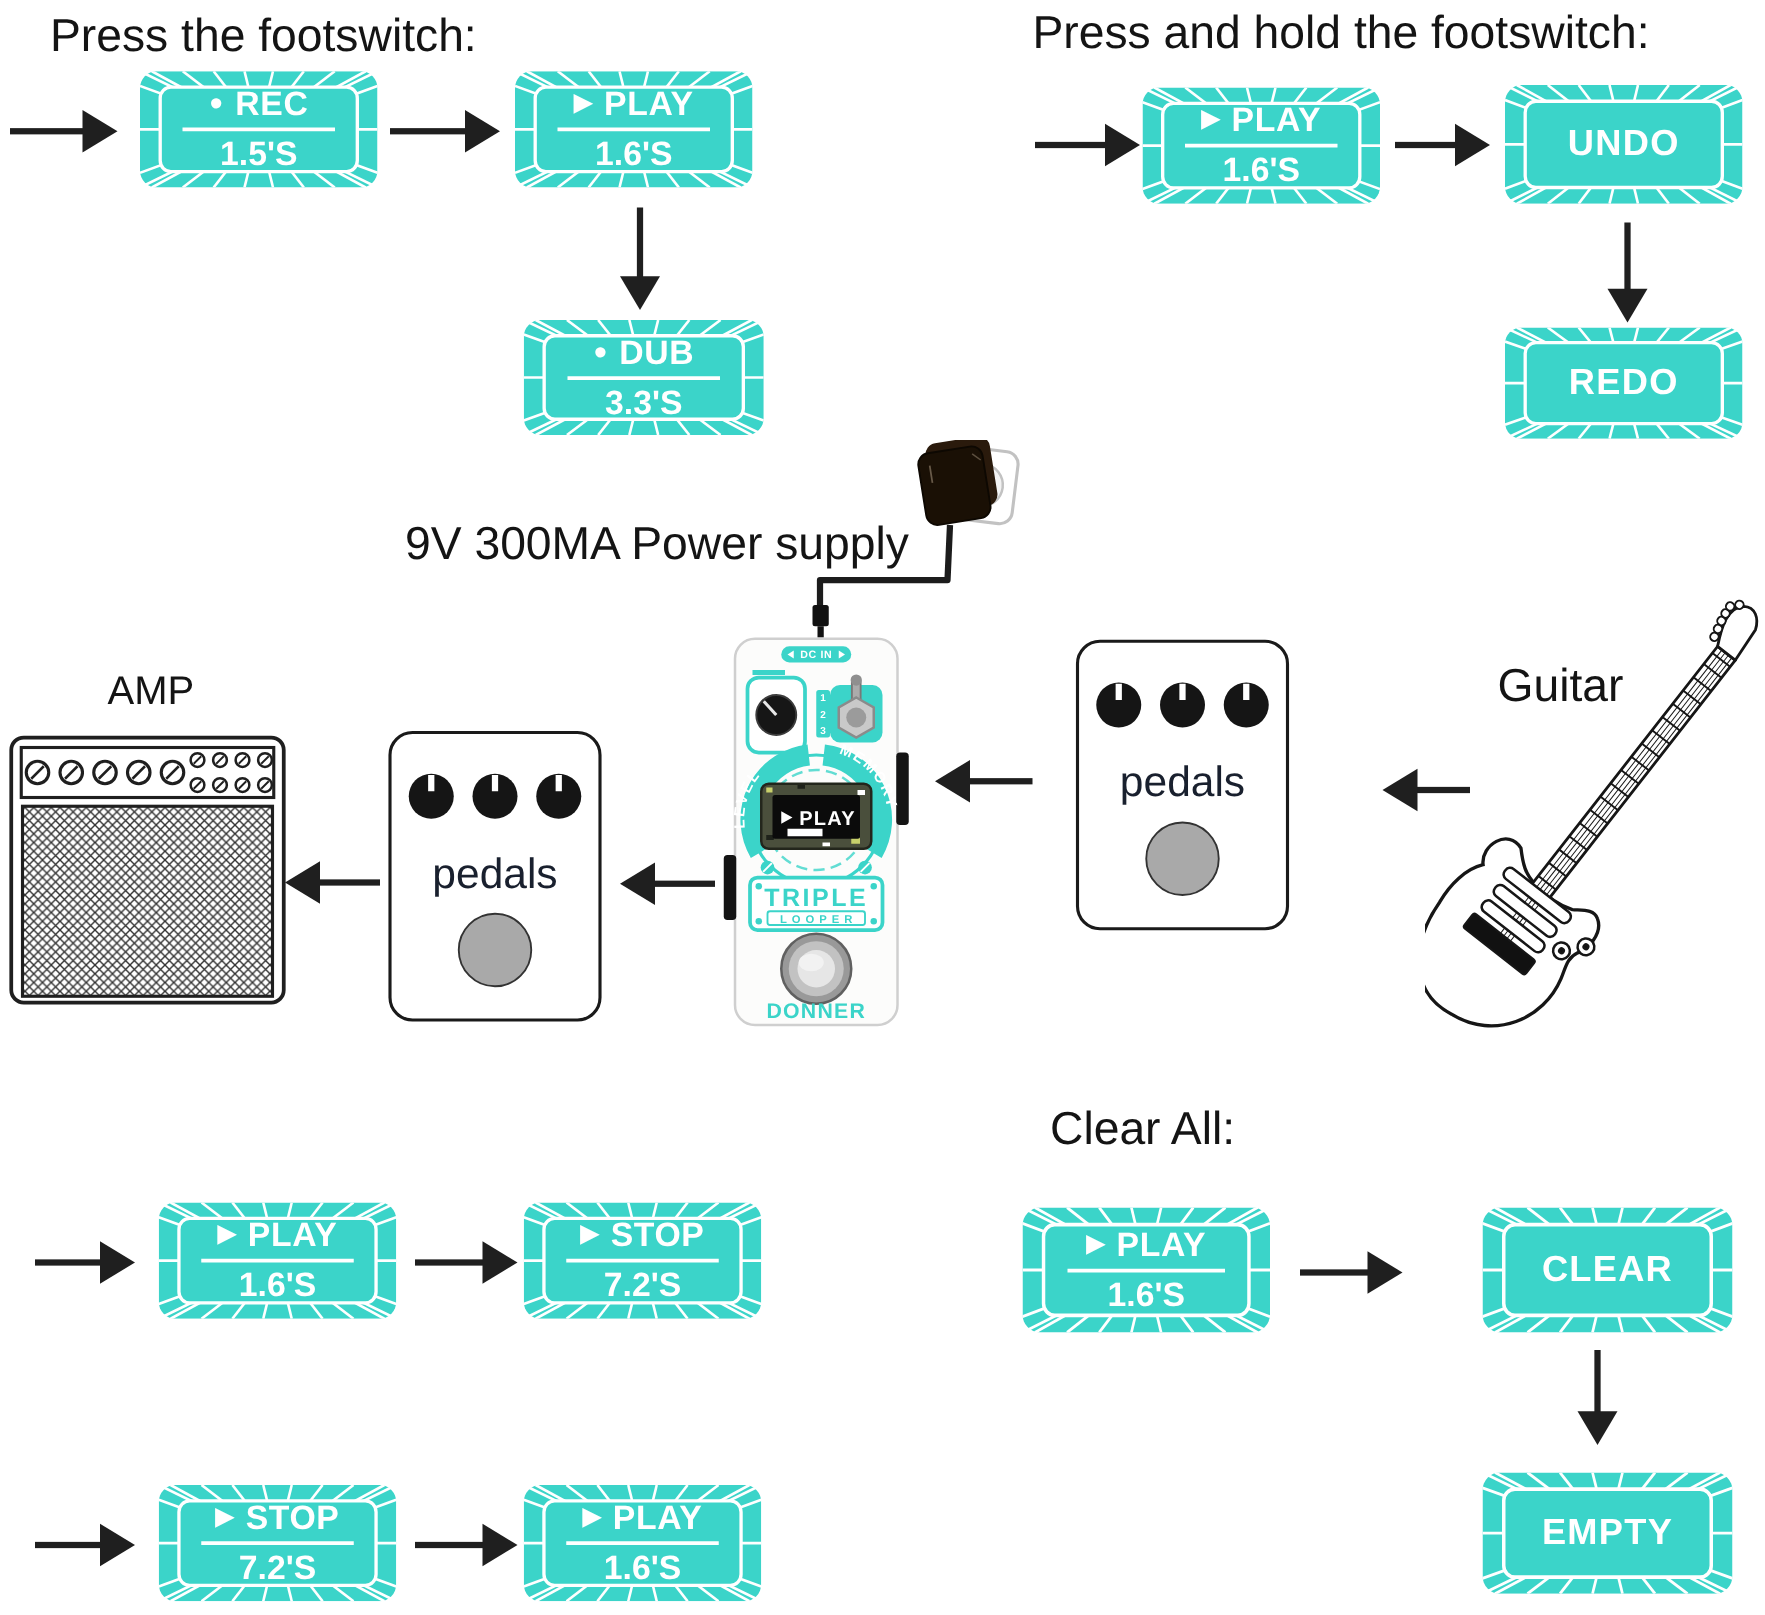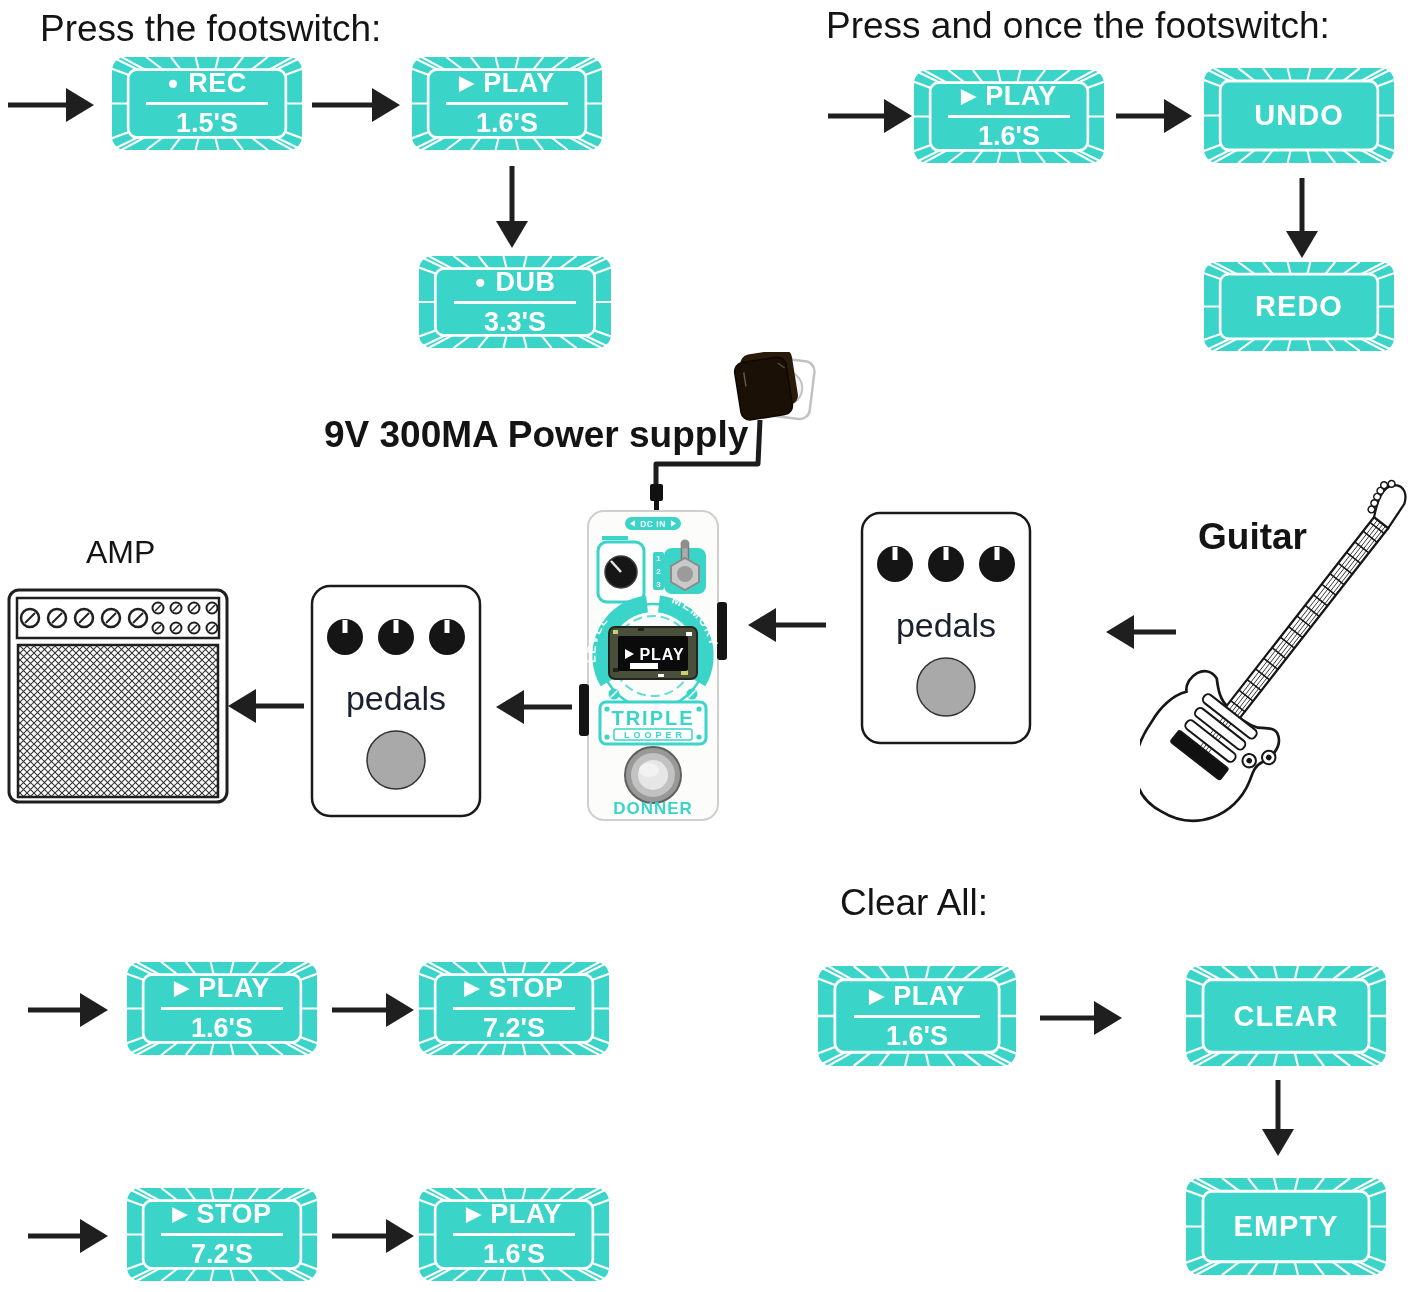--- a/index.html
+++ b/index.html
@@ -1,21 +1,21 @@
 <!DOCTYPE html>
 <html style="--teal: #3BD4C9;"><head>
 <meta charset="utf-8">
 <style>
   :root{ --teal:#3BD4C9; --ink:#1d1d1d; }
   html,body{margin:0;padding:0;background:#fff;}
   body{font-family:"Liberation Sans", sans-serif;}
   #canvas{position:relative;width:1412px;height:1292px;background:#fff;overflow:hidden;}
 
   .h{position:absolute;font-size:37px;color:#141414;white-space:nowrap;}
-  .h.big{font-size:37px;font-weight:bold;}
+  .h.big{font-size:37px;}
   .h.amp{font-size:32px;}
 
   
   .flowbox{position:absolute;}
   .flowbox svg.burst{position:absolute;inset:0;width:100%;height:100%;display:block;}
   .fbc{position:absolute;inset:0;display:flex;flex-direction:column;align-items:center;justify-content:center;
        color:#fff;font-weight:700;z-index:2;}
   .fb-row{display:flex;align-items:center;gap:9px;line-height:1;font-size:27px;letter-spacing:.5px;}
   .fb-icon{font-size:19px;position:relative;top:-1px;}
   .fb-div{width:64%;height:3px;background:#fff;margin:5px 0;}
@@ -194,21 +194,21 @@
     <div class="fbc">
       <div class="fb-row">
           <span class="fb-icon">●</span>
           <span>DUB</span>
         </div>
       <div class="fb-div"></div>
       <div class="fb-time">3.3'S</div>
     </div>
   </div>
 
-  <div class="h" style="left:826px;top:5px">Press and once the footswitch:</div>
+  <div class="h" style="left:826px;top:5px">Press and hold the footswitch:</div>
 
   <div class="ar ar-r" style="left:828px;top:98px;width:84px;height:36px">
       <div class="sh"></div>
       <div class="hd"></div>
     </div>
 
   <div class="flowbox" style="left:914px;top:70px;width:190px;height:93px">
       <svg class="burst" viewBox="0 0 200 95" preserveAspectRatio="none">
         <rect x="0" y="0" width="200" height="95" rx="14" fill="#3BD4C9"></rect>
         <g stroke="#fff" stroke-width="2.2">
@@ -519,21 +519,21 @@
         <circle cx="87" cy="54" r="18" fill="#151515"></circle>
           <line x1="87" y1="37" x2="87" y2="50" stroke="#fff" stroke-width="5"></line>
         <circle cx="138" cy="54" r="18" fill="#151515"></circle>
           <line x1="138" y1="37" x2="138" y2="50" stroke="#fff" stroke-width="5"></line>
       </g>
       <text x="87" y="127" class="t-pedals">pedals</text>
       <circle cx="87" cy="177" r="29" fill="#a9a9a9" stroke="#333" stroke-width="1.5"></circle>
     </svg>
   </div>
 
-  <div class="h big" style="left:1198px;top:516px">Guitar</div>
+  <div class="h big" style="left:1198px;top:528px">Guitar</div>
   <div class="ill" style="left:1140px;top:458px">
     <svg width="272" height="378" viewBox="0 0 272 378">
       <g transform="translate(26,340) rotate(-52) scale(1.12)" stroke="#161616" fill="#fff">
         <path stroke-width="2.4" d="M 112 -30
           C 118 -46 96 -54 86 -44
           C 76 -52 60 -54 46 -52
           C 8 -50 -18 -28 -12 4
           C -8 40 26 58 56 50
           C 64 48 70 44 78 48
           C 84 52 100 54 106 44

